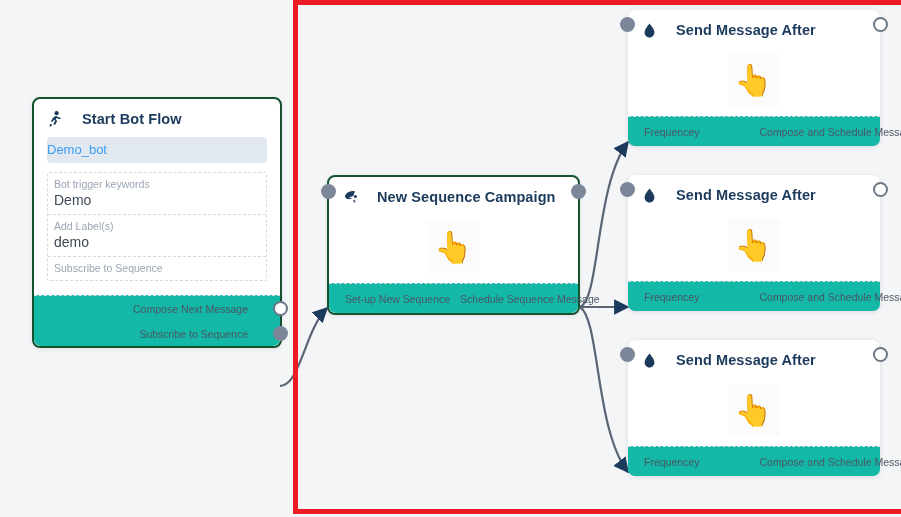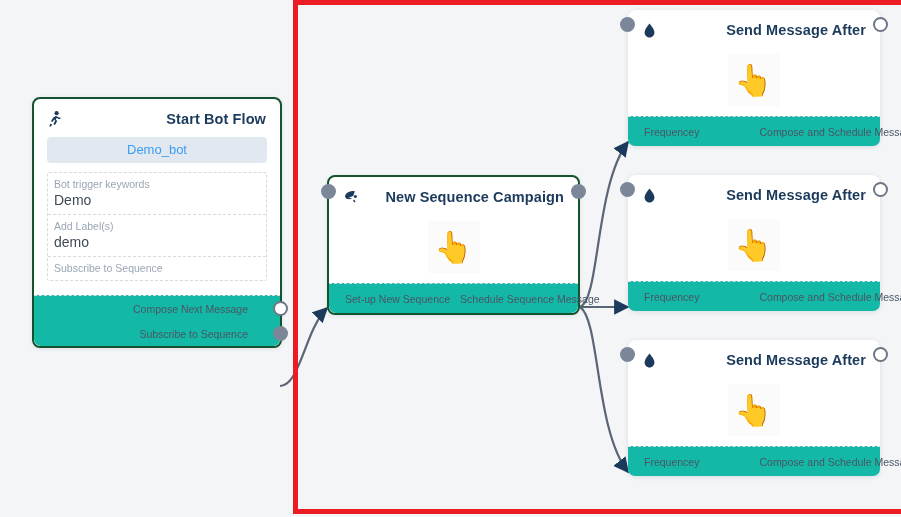--- a/index.html
+++ b/index.html
@@ -61,23 +61,22 @@
     box-shadow: 0 1px 4px rgba(20,40,70,0.10);
   }
   .node.plain {
     border: none;
     box-shadow: 0 1px 5px rgba(30,45,70,0.13);
   }
 
   .node-header {
     display: flex;
     align-items: center;
-    gap: 1px;
+    gap: 19px;
     padding: 12px 14px 6px 14px;
-    justify-content: space-between;
   }
   .node-title {
     font-size: 14.5px;
     font-weight: bold;
     color: #1b3a5c;
     letter-spacing: 0.1px;
     white-space: nowrap;
   }
   .node-icon {
     display: inline-flex;
@@ -86,21 +85,20 @@
     width: 15px;
     height: 16px;
     flex: 0 0 auto;
   }
 
   
   .bot-chip {
     margin: 4px 13px 9px 13px;
     height: 26px;
     line-height: 26px;
-    text-align: center;
     background: #e2e8ef;
     border-radius: 4px;
     color: #3b9cf5;
     font-size: 13px;
   }
 
   
   .fields {
     margin: 0 13px 6px 13px;
     border: 1px dashed #d3dae3;

